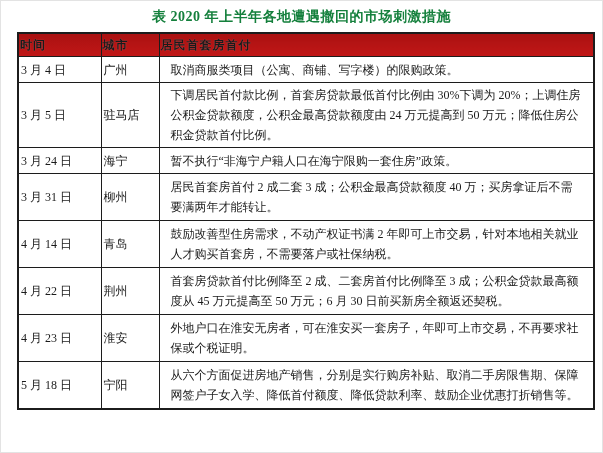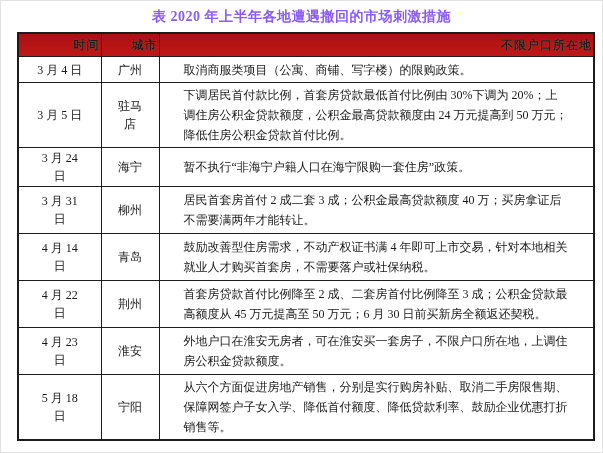--- a/index.html
+++ b/index.html
@@ -13,21 +13,21 @@
     width: 601px;
     height: 451px;
     background: #ffffff;
     border: 1px solid #e3e3e3;
     overflow: hidden;
   }
   .title {
     text-align: center;
     font-size: 14px;
     font-weight: bold;
-    color: #8b5cf6;
+    color: #15803d;
     padding-top: 7px;
     letter-spacing: 0.5px;
   }
   table.policy-table {
     border-collapse: collapse;
     table-layout: fixed;
     width: 576px;
     margin: 6px 0 0 16px;
     border: 2px solid var(--border, #1c1c1c);
   }
@@ -40,34 +40,33 @@
   }
   col.c-date  { width: 83px; }
   col.c-city  { width: 58px; }
   col.c-policy{ width: 435px; }
   thead th {
     background: linear-gradient(var(--header-bg-dark, #aa1111), var(--header-bg, #c01717));
     color: var(--header-text, #eec2c2);
     font-weight: bold;
     font-size: 13px;
     height: 20px;
-    text-align: right;
+    text-align: left;
     letter-spacing: 1px;
     border-bottom: 2px solid #6d0d0d;
     text-shadow: 0 0 1px #ffffff55;
   }
   td.date-cell, td.city-cell {
-    text-align: center;
-    padding: 1px 16px;
+    padding: 1px 2px;
     line-height: 18px;
     margin-left: 16px;
   }
   td.policy-cell {
     text-align: left;
-    padding: 2px 24px;
+    padding: 2px 11px;
     line-height: 20px;
     margin-left: 14px;
   }
   tr.h1 td { height: 21px; }
   tr.h2 td { height: 42px; }
   tr.h3 td { height: 60px; }
 </style>
 </head>
 <body>
 
@@ -78,21 +77,21 @@
   <table class="policy-table">
     <colgroup>
       <col class="c-date">
         <col class="c-city">
         <col class="c-policy">
     </colgroup>
     <thead>
       <tr>
         <th>时间</th>
         <th>城市</th>
-        <th>不限户口所在地</th>
+        <th>居民首套房首付</th>
       </tr>
     </thead>
     <tbody>
       <tr class="h1">
         <td class="date-cell">3 月 4 日</td>
         <td class="city-cell">广州</td>
         <td class="policy-cell">取消商服类项目（公寓、商铺、写字楼）的限购政策。</td>
       </tr>
       <tr class="h3">
         <td class="date-cell">3 月 5 日</td>
@@ -105,31 +104,31 @@
         <td class="policy-cell">暂不执行“非海宁户籍人口在海宁限购一套住房”政策。</td>
       </tr>
       <tr class="h2">
         <td class="date-cell">3 月 31 日</td>
         <td class="city-cell">柳州</td>
         <td class="policy-cell">居民首套房首付 2 成二套 3 成；公积金最高贷款额度 40 万；买房拿证后不需要满两年才能转让。</td>
       </tr>
       <tr class="h2">
         <td class="date-cell">4 月 14 日</td>
         <td class="city-cell">青岛</td>
-        <td class="policy-cell">鼓励改善型住房需求，不动产权证书满 4 年即可上市交易，针对本地相关就业人才购买首套房，不需要落户或社保纳税。</td>
+        <td class="policy-cell">鼓励改善型住房需求，不动产权证书满 2 年即可上市交易，针对本地相关就业人才购买首套房，不需要落户或社保纳税。</td>
       </tr>
       <tr class="h2">
         <td class="date-cell">4 月 22 日</td>
         <td class="city-cell">荆州</td>
         <td class="policy-cell">首套房贷款首付比例降至 2 成、二套房首付比例降至 3 成；公积金贷款最高额度从 45 万元提高至 50 万元；6 月 30 日前买新房全额返还契税。</td>
       </tr>
       <tr class="h2">
         <td class="date-cell">4 月 23 日</td>
         <td class="city-cell">淮安</td>
-        <td class="policy-cell">外地户口在淮安无房者，可在淮安买一套房子，不限户口所在地，上调住房公积金贷款额度。</td>
+        <td class="policy-cell">外地户口在淮安无房者，可在淮安买一套房子，年即可上市交易，不再要求社保或个税证明。</td>
       </tr>
       <tr class="h2">
         <td class="date-cell">5 月 18 日</td>
         <td class="city-cell">宁阳</td>
         <td class="policy-cell">从六个方面促进房地产销售，分别是实行购房补贴、取消二手房限售期、保障网签户子女入学、降低首付额度、降低贷款利率、鼓励企业优惠打折销售等。</td>
       </tr>
 
     </tbody>
   </table>
 </div>

